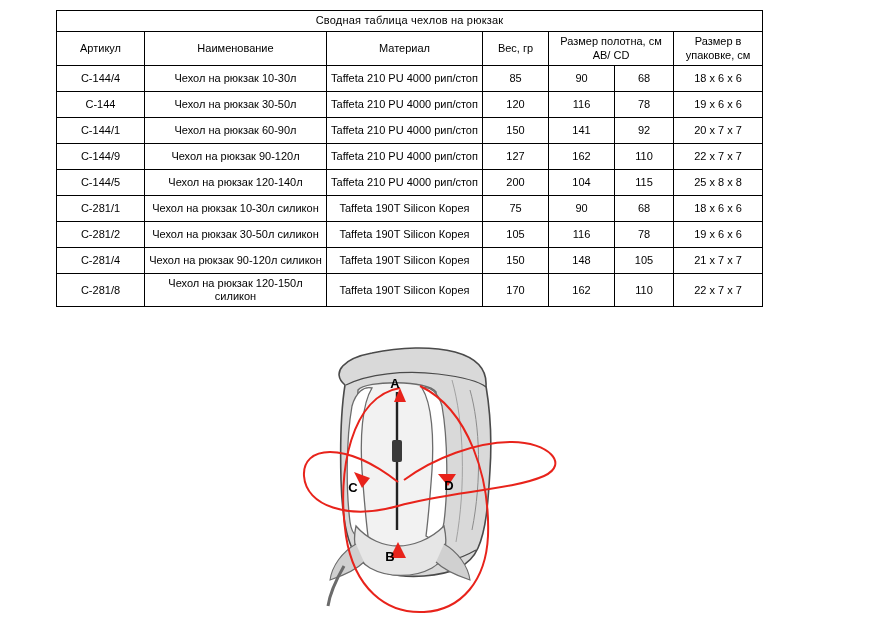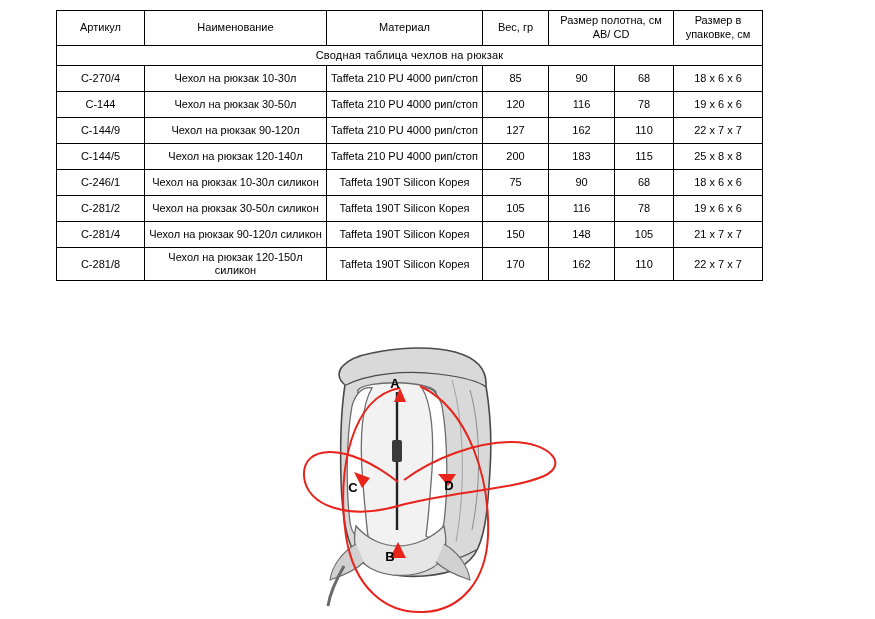--- a/index.html
+++ b/index.html
@@ -92,76 +92,85 @@
         <col class="col-art">
         <col class="col-name">
         <col class="col-mat">
         <col class="col-weight">
         <col class="col-ab">
         <col class="col-cd">
         <col class="col-pack">
       </colgroup>
       <thead>
         <tr>
+          <th class="title-cell" colspan="7">Сводная таблица чехлов на рюкзак</th>
+        </tr>
+        <tr>
           <th>Артикул</th>
           <th>Наименование</th>
           <th>Материал</th>
           <th>Вес, гр</th>
           <th colspan="2">
             <span>Размер полотна, см</span><br>
             <span>AB/ CD</span>
           </th>
           <th>
             <span>Размер в</span><br>
             <span>упаковке, см</span>
           </th>
         </tr>
-        <tr>
-          <th class="title-cell" colspan="7">Сводная таблица чехлов на рюкзак</th>
-        </tr>
       </thead>
       <tbody>
         <tr>
-          <td>С-270/4</td>
+          <td>С-144/4</td>
           <td>Чехол на рюкзак 10-30л</td>
           <td>Taffeta 210 PU 4000 рип/стоп</td>
           <td>85</td>
           <td>90</td>
           <td>68</td>
           <td>18 х 6 х 6</td>
         </tr>
         <tr>
           <td>С-144</td>
           <td>Чехол на рюкзак 30-50л</td>
           <td>Taffeta 210 PU 4000 рип/стоп</td>
           <td>120</td>
           <td>116</td>
           <td>78</td>
           <td>19 х 6 х 6</td>
         </tr>
         <tr>
+          <td>С-144/1</td>
+          <td>Чехол на рюкзак 60-90л</td>
+          <td>Taffeta 210 PU 4000 рип/стоп</td>
+          <td>150</td>
+          <td>141</td>
+          <td>92</td>
+          <td>20 х 7 х 7</td>
+        </tr>
+        <tr>
           <td>С-144/9</td>
           <td>Чехол на рюкзак 90-120л</td>
           <td>Taffeta 210 PU 4000 рип/стоп</td>
           <td>127</td>
           <td>162</td>
           <td>110</td>
           <td>22 х 7 х 7</td>
         </tr>
         <tr>
           <td>С-144/5</td>
           <td>Чехол на рюкзак 120-140л</td>
           <td>Taffeta 210 PU 4000 рип/стоп</td>
           <td>200</td>
-          <td>183</td>
+          <td>104</td>
           <td>115</td>
           <td>25 х 8 х 8</td>
         </tr>
         <tr>
-          <td>С-246/1</td>
+          <td>С-281/1</td>
           <td>Чехол на рюкзак 10-30л силикон</td>
           <td>Taffeta 190T Silicon Корея</td>
           <td>75</td>
           <td>90</td>
           <td>68</td>
           <td>18 х 6 х 6</td>
         </tr>
         <tr>
           <td>С-281/2</td>
           <td>Чехол на рюкзак 30-50л силикон</td>

